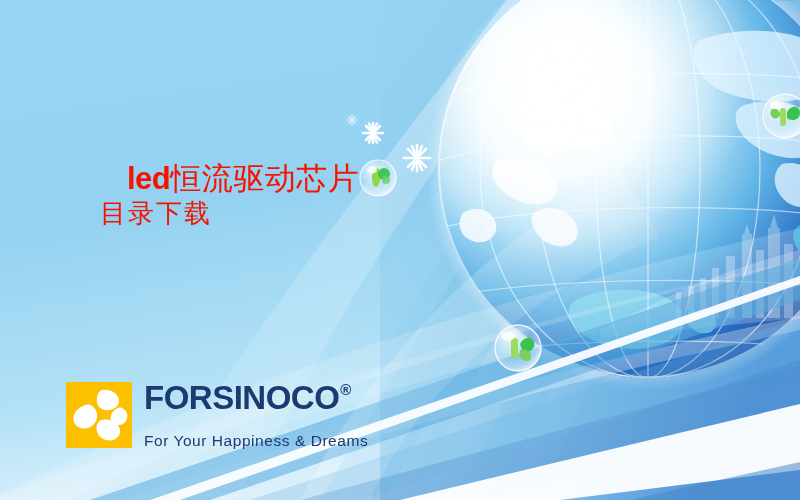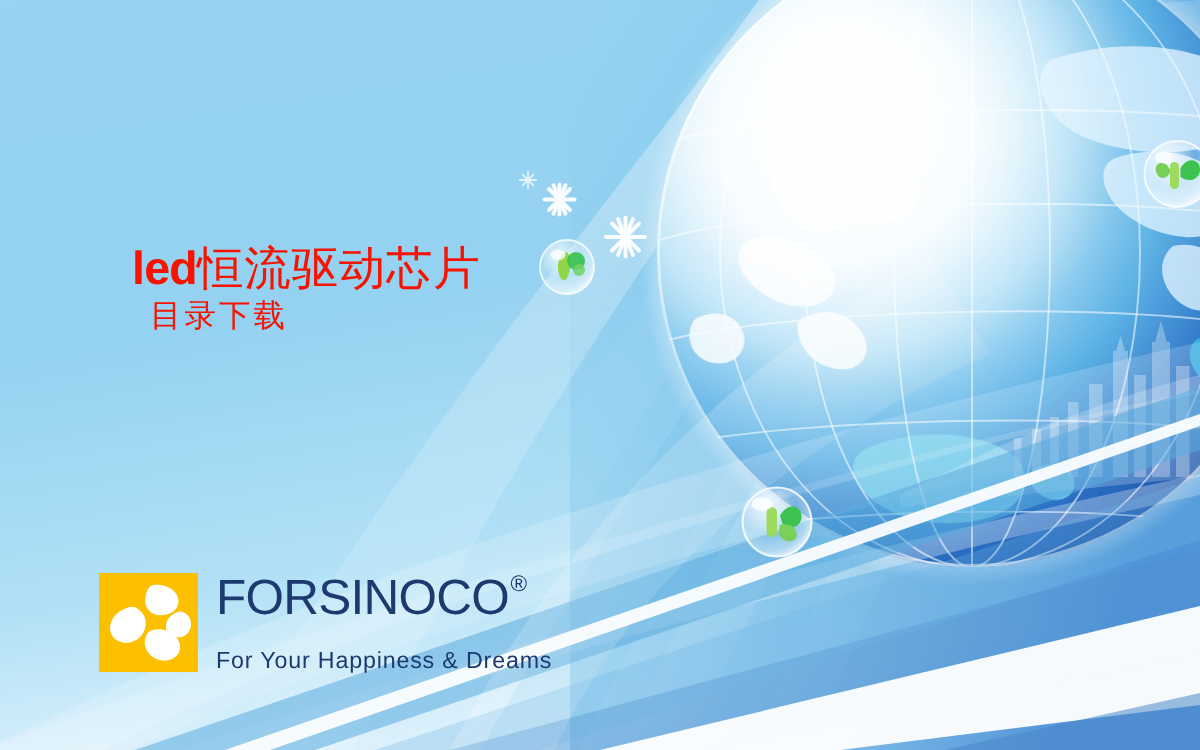--- a/index.html
+++ b/index.html
@@ -39,23 +39,24 @@
   }
   .head-line1 {
     font-size: 31px;
     letter-spacing: 0.5px;
     font-family: "Liberation Serif", serif;
   }
   .head-line1 .latin {
     font-family: "Liberation Sans", sans-serif;
     font-weight: bold;
     letter-spacing: -0.5px;
+    margin-left: 39px;
   }
   .head-line2 {
-    font-size: 21px;
+    font-size: 26px;
     letter-spacing: 2px;
     padding-left: 12px;
     font-family: "Liberation Serif", serif;
   }
 
   
   #logo {
     position: absolute;
     left: 66px;
     top: 381px;
@@ -71,21 +72,21 @@
     flex: 0 0 auto;
   }
   #logo-text {
     margin-left: 12px;
     display: flex;
     flex-direction: column;
     justify-content: center;
   }
   #logo-word {
     font-size: 33px;
-    font-weight: normal;
+    font-weight: bold;
     color: #1d3a70;
     letter-spacing: -0.5px;
     line-height: 1;
     display: flex;
     align-items: flex-start;
   }
   #logo-reg {
     font-size: 15px;
     line-height: 1;
     margin-left: 1px;

